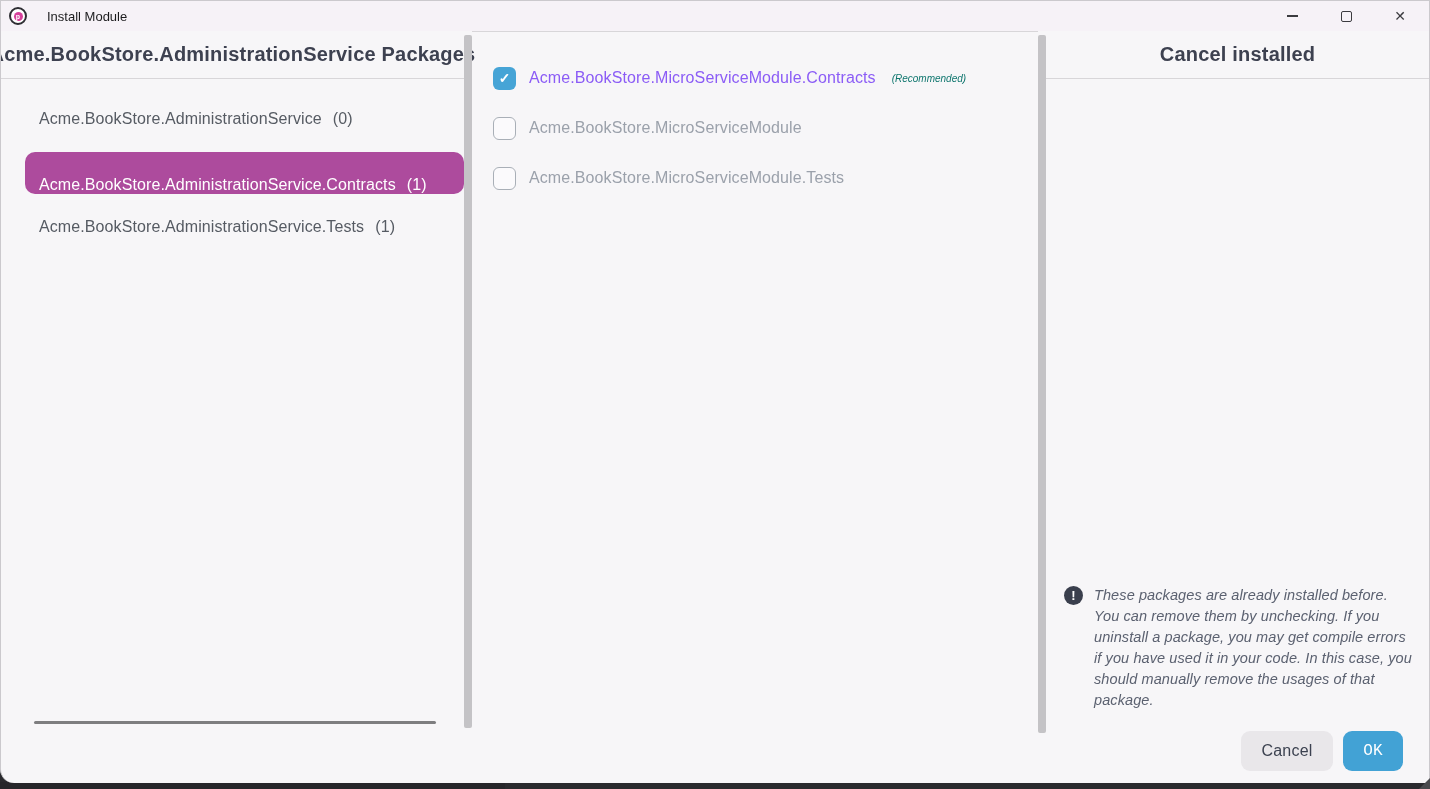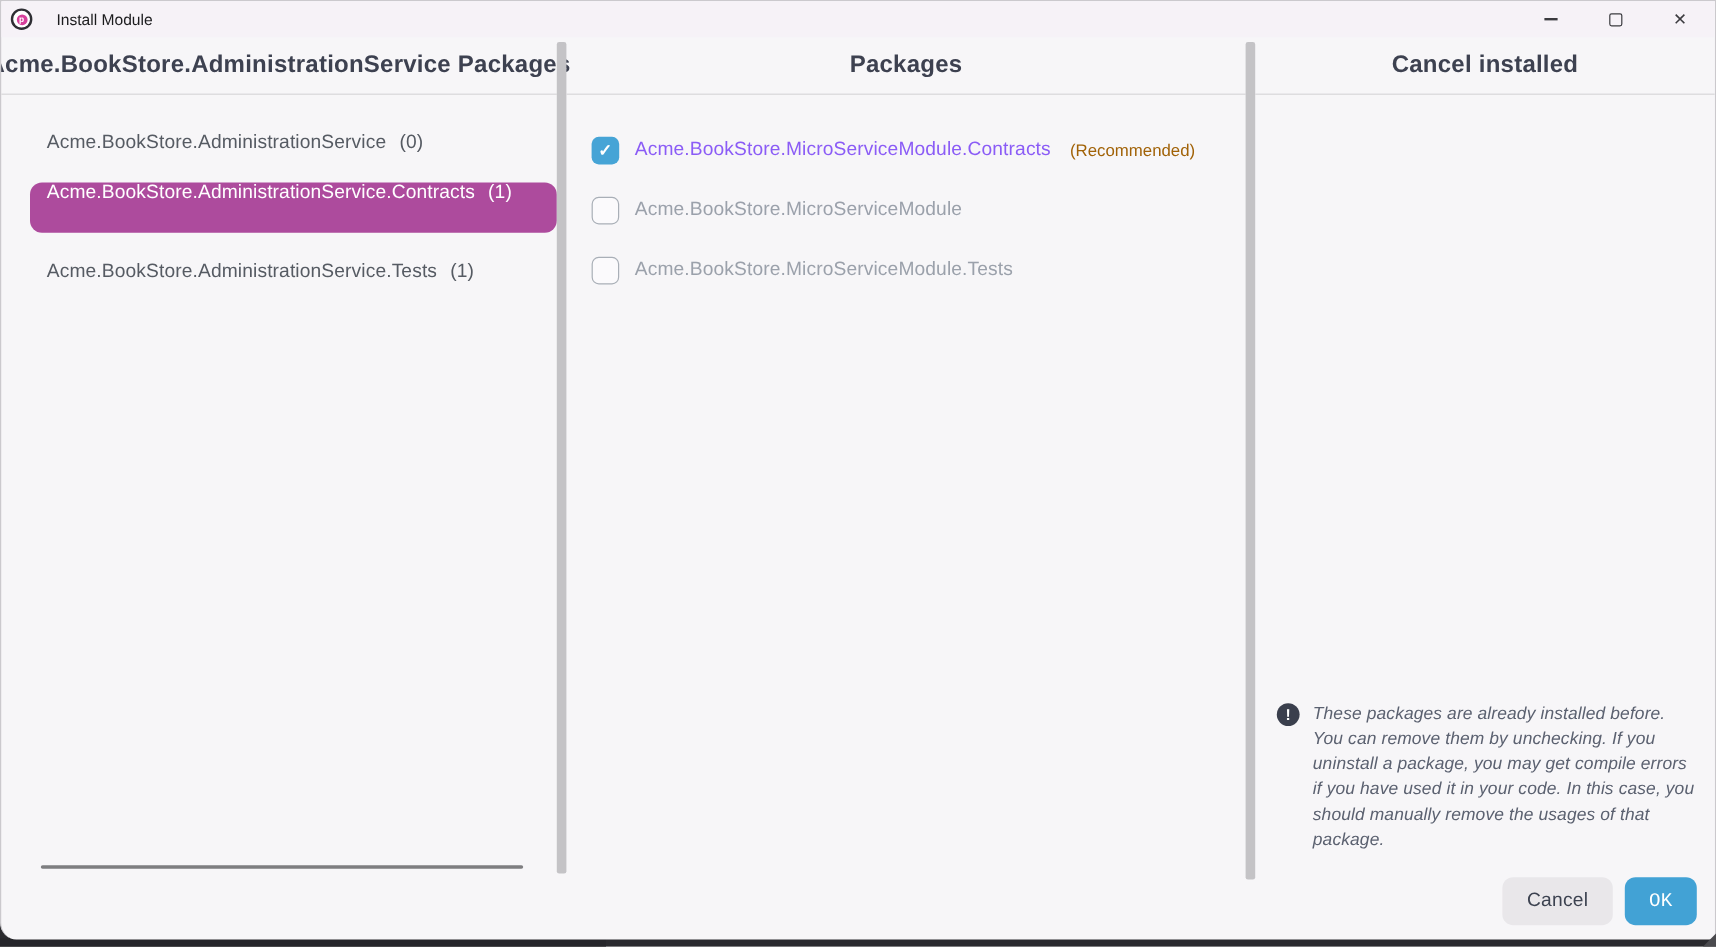--- a/index.html
+++ b/index.html
@@ -39,47 +39,47 @@
   .scroll-col { width:8px; position:relative; }
   .v-thumb { position:absolute; left:0; width:8px; background:#c4c3c6; border-radius:2px; top:4px; }
   .v-thumb.left { bottom:55px; }
   .v-thumb.mid { bottom:50px; }
 
   
   .module-list { list-style:none; margin-top:13px; }
   .module-item { height:54px; display:flex; align-items:center; padding-left:38px;
                  font-size:16px; color:#565b63; cursor:pointer; letter-spacing:.1px; }
   .module-item.selected { padding-left:24px; }
-  .module-item .pill { display:flex; align-items:flex-start; }
+  .module-item .pill { display:flex; align-items:flex-end; }
   .module-item.selected .pill { background:#ad4b9d; color:#ffffff; height:42px; width:100%;
                                 border-radius:10px; padding-left:14px; }
   .pkg-count { margin-left:11px; }
   .h-scroll-thumb { position:absolute; left:33px; width:402px; height:3px; bottom:59px;
                     background:#7e7e80; border-radius:2px; cursor:pointer; }
 
   
   .pkg-list { list-style:none; margin-top:21px; }
   .pkg-row { height:50px; display:flex; align-items:center; padding-left:21px; gap:13px; cursor:pointer; }
   .checkbox { width:23px; height:23px; border-radius:6px; flex-shrink:0; display:flex;
               align-items:center; justify-content:center; }
   .checkbox.checked { background:#46a4d6; color:#ffffff; font-size:14px; font-weight:700; }
   .checkbox.unchecked { background:#fbfafc; border:1.6px solid #a9afb7; color:transparent; }
   .pkg-label { font-size:16px; letter-spacing:.1px; }
   .pkg-row.checked .pkg-label { color:#8b5cf6; }
   .pkg-row.unchecked .pkg-label { color:#9ba1ab; }
-  .pkg-badge { font-size:14px; color:#a16207; margin-left:3px; }
+  .pkg-badge { font-size:10px; color:#0f766e; margin-left:3px;font-style:italic; }
 
   
   .info-note { position:absolute; top:554px; left:18px; right:16px; display:flex; gap:11px; }
   .info-icon { width:19px; height:19px; border-radius:50%; background:#3a3f4d; color:#ffffff;
                font-size:13px; font-weight:700; display:flex; align-items:center; justify-content:center;
                flex-shrink:0; margin-top:1px; }
   .info-text { font-size:14.5px; line-height:1.45; color:#5b6170; letter-spacing:.1px;font-style:italic; }
 
-  .footer-buttons { position:absolute; bottom:12px; right:15px; display:flex; gap:10px; }
+  .footer-buttons { position:absolute; bottom:12px; right:26px; display:flex; gap:10px; }
   .btn { height:40px; border:none; border-radius:9px; font-size:16px; cursor:pointer;
          font-family:"Liberation Sans",sans-serif; letter-spacing:.2px; }
   .btn-cancel { width:92px; background:#e9e7ea; color:#3c4250; }
   .btn-ok { width:60px; background:#42a2d5; color:#ffffff;font-family:Liberation Mono, monospace; }
 
   .resize-grip { position:absolute; right:0; bottom:0; width:0; height:0; z-index:2;
                  border-left:11px solid transparent; border-bottom:11px solid #4a4a4e; cursor:nwse-resize; }
 </style>
 </head>
 <body>
@@ -135,21 +135,20 @@
           </li>
         </ul>
         <div class="h-scroll-thumb"></div>
       </section>
 
       <div class="scroll-col">
         <div class="v-thumb left"></div>
       </div>
 
       <section class="panel mid-panel">
-        <div class="panel-header">Packages</div>
         <div class="panel-divider"></div>
         <ul class="pkg-list">
           <li class="pkg-row checked">
             <span class="checkbox checked">✓</span>
             <span class="pkg-label">Acme.BookStore.MicroServiceModule.Contracts</span>
             <span class="pkg-badge">(Recommended)</span>
           </li>
           <li class="pkg-row unchecked">
             <span class="checkbox unchecked"></span>
             <span class="pkg-label">Acme.BookStore.MicroServiceModule</span>

